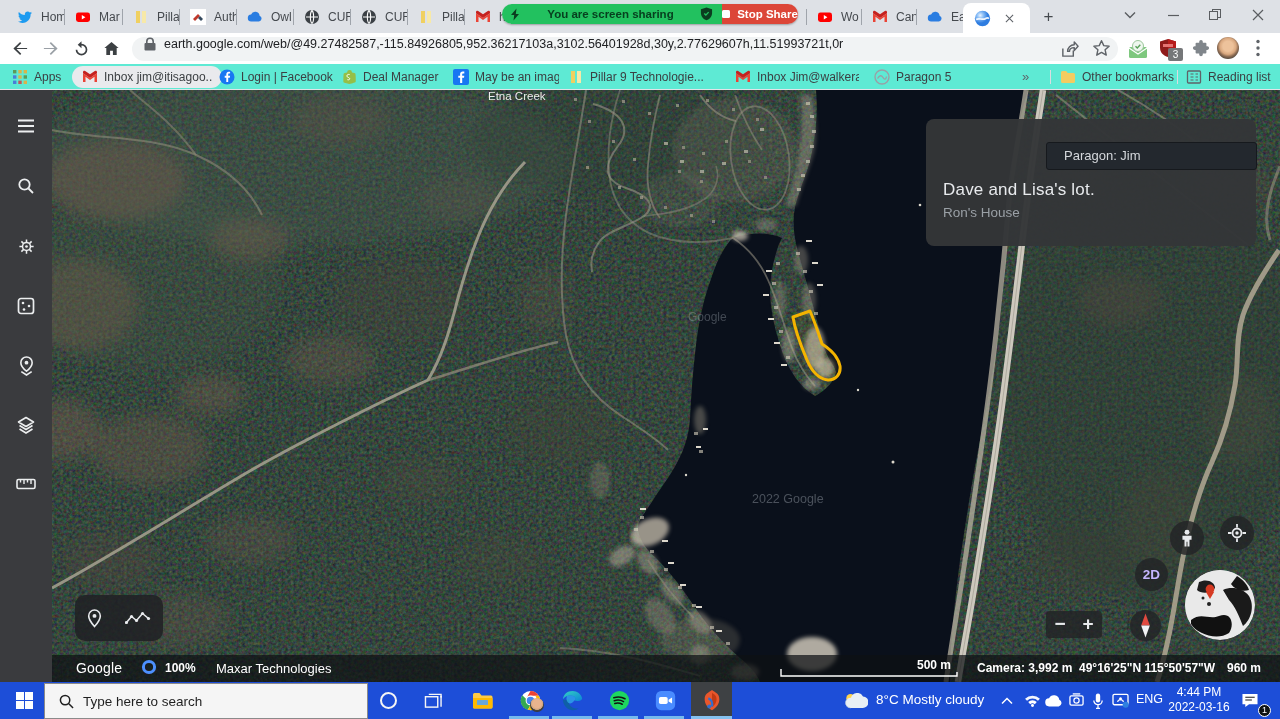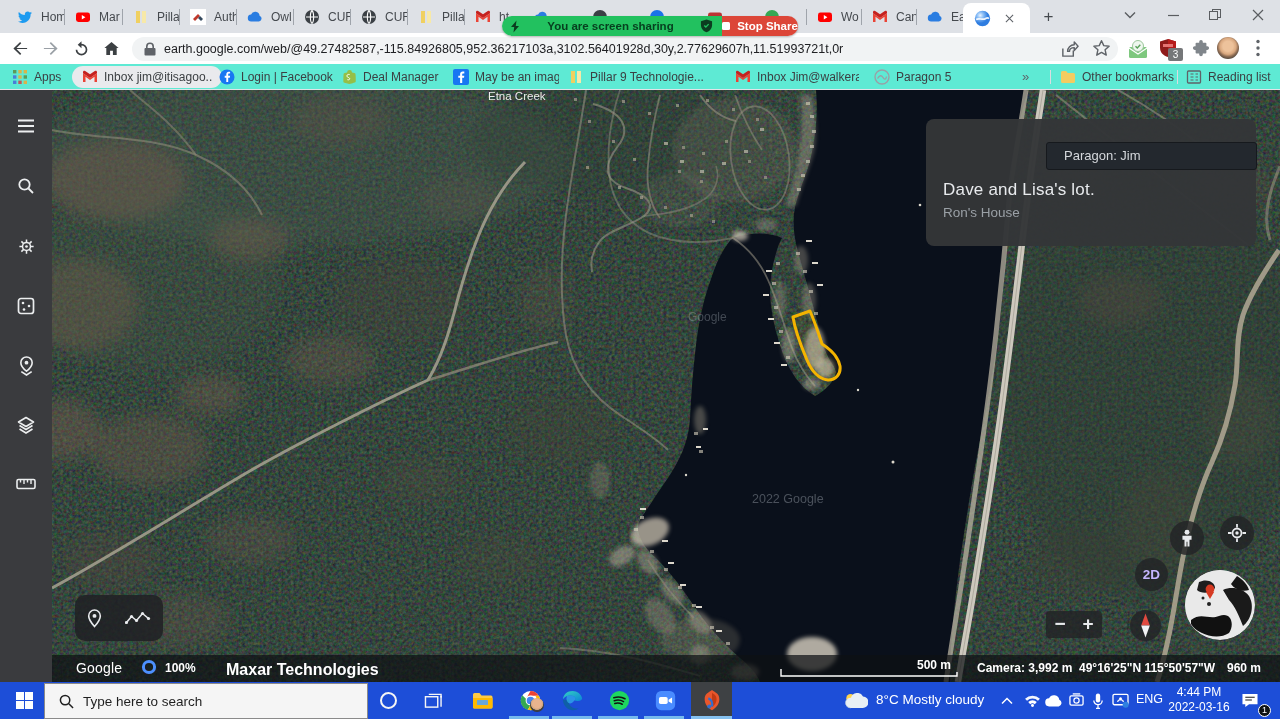--- a/index.html
+++ b/index.html
@@ -6,25 +6,25 @@
 #stage{position:relative;width:1280px;height:719px}
 
 #tabstrip{position:absolute;left:0;top:0;width:1280px;height:33px;background:#dee1e6}
 .tab{position:absolute;top:0;height:33px;display:flex;align-items:center;font-size:12px;color:#45494e;white-space:nowrap;overflow:hidden}
 .tab .fav{width:16px;height:16px;margin:0 8px 0 10px;flex:0 0 16px}
 .tsep{position:absolute;top:9px;width:1px;height:16px;background:#9fa4ab}
 #activetab{position:absolute;left:963px;top:3px;width:67px;height:30px;background:#fff;border-radius:8px 8px 0 0;display:flex;align-items:center}
 #newtab{position:absolute;left:1040px;top:8px;width:17px;height:17px;color:#45494e;font-size:17px;line-height:17px;text-align:center}
 .winbtn{position:absolute;top:0;height:30px;width:30px;color:#5a5d61;display:flex;align-items:center;justify-content:center}
 
-#banner{position:absolute;left:502px;top:16px;height:20px;border-radius:10px;display:flex;z-index:60;box-shadow:0 1px 2px rgba(0,0,0,.3)}
+#banner{position:absolute;left:502px;top:4px;height:20px;border-radius:10px;display:flex;z-index:60;box-shadow:0 1px 2px rgba(0,0,0,.3)}
 #banner .grn{background:#22c15f;border-radius:10px 0 0 10px;display:flex;align-items:center;justify-content:space-between;width:220px;padding:0 9px 0 7px;color:#07401f;font-weight:bold;font-size:11.5px;white-space:nowrap}
 #banner .red{background:#dc4638;border-radius:0 10px 10px 0;display:flex;align-items:center;justify-content:center;width:76px;color:#fff;font-weight:bold;font-size:11.5px;white-space:nowrap}
 #toolbar{position:absolute;left:0;top:33px;width:1280px;height:31px;background:#fff}
-#urlbar{position:absolute;left:132px;top:37px;width:986px;height:24px;border-radius:12px;background:#f1f3f4;display:flex;align-items:center;font-size:12.5px;color:#202124}
+#urlbar{position:absolute;left:132px;top:37px;width:986px;height:24px;border-radius:12px;background:#f1f3f4;display:flex;font-size:12.5px;color:#202124}
 #bookmarks{position:absolute;left:0;top:64px;width:1280px;height:26px;background:#5eead4;border-bottom:1px solid #e2e4e8;font-size:12px;color:#3c4043}
 .bm{position:absolute;top:0;height:25px;display:flex;align-items:center;white-space:nowrap}
 .bm .bic{width:16px;height:16px;margin-right:6px;flex:0 0 16px}
 
 #map{position:absolute;left:0;top:90px;width:1280px;height:592px;background:#1d2a24;overflow:hidden}
 #sidebar{position:absolute;left:0;top:90px;width:52px;height:592px;background:#3a3b3e;z-index:40}
 .sic{position:absolute;left:0;width:52px;text-align:center;color:#eceeef}
 .sic svg{display:inline-block}
 
 #card{position:absolute;left:926px;top:119px;width:330px;height:127px;background:rgba(52,54,56,.97);border-radius:8px;z-index:41}
@@ -351,21 +351,21 @@
       <span style="margin-top:-2px">−</span>
       <span style="margin-top:-2px">+</span>
     </div>
 
 <div id="mstrip">
   <span style="position:absolute;left:24px;top:5px;font-size:14px;letter-spacing:.2px">Google</span>
   <svg style="position:absolute;left:89px;top:4px" width="16" height="16" viewBox="0 0 16 16">
         <circle cx="8" cy="8" r="5.6" fill="none" stroke="#4d90fe" stroke-width="3"></circle>
       </svg>
   <span style="position:absolute;left:113px;top:6px;font-size:12px;font-weight:bold">100%</span>
-  <span style="position:absolute;left:174px;top:6px;font-size:16px;font-weight:bold">Maxar Technologies</span>
+  <span style="position:absolute;left:164px;top:6px;font-size:13px;font-weight:normal">Maxar Technologies</span>
   <span style="position:absolute;left:865px;top:3px;font-size:12px;font-weight:bold">500 m</span>
   <svg style="position:absolute;left:728px;top:14px" width="182" height="8" viewBox="0 0 182 8">
         <path d="M1 0v7h176v-4" stroke="#fff" stroke-width="1.4" fill="none"></path>
       </svg>
   <span style="position:absolute;left:925px;top:6px;font-size:12px;font-weight:bold">Camera: 3,992 m</span>
   <span style="position:absolute;left:1027px;top:6px;font-size:12px;font-weight:bold">49°16'25"N 115°50'57"W</span>
   <span style="position:absolute;left:1175px;top:6px;font-size:12px;font-weight:bold">960 m</span>
 </div>
 
 <div id="tabstrip">

